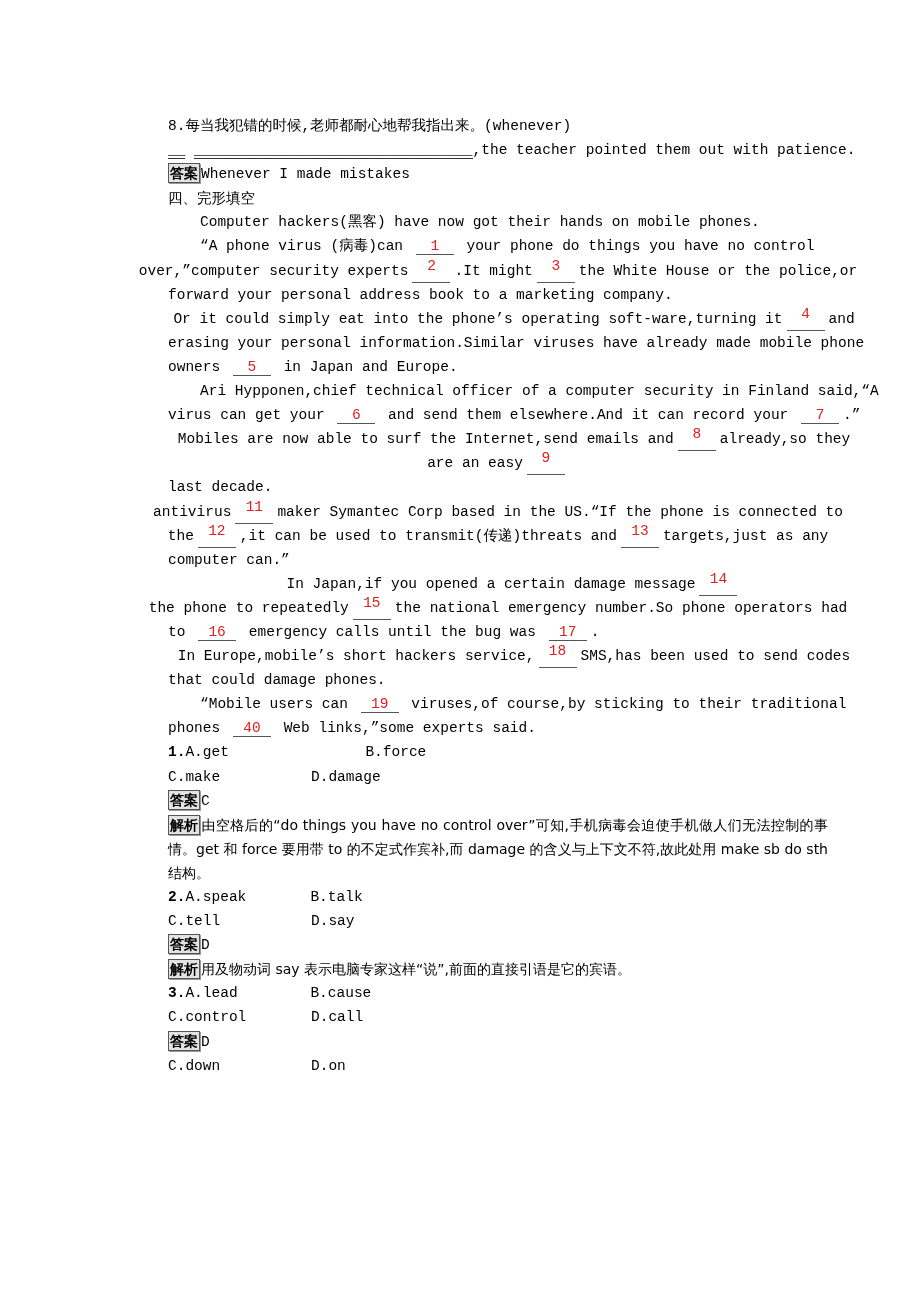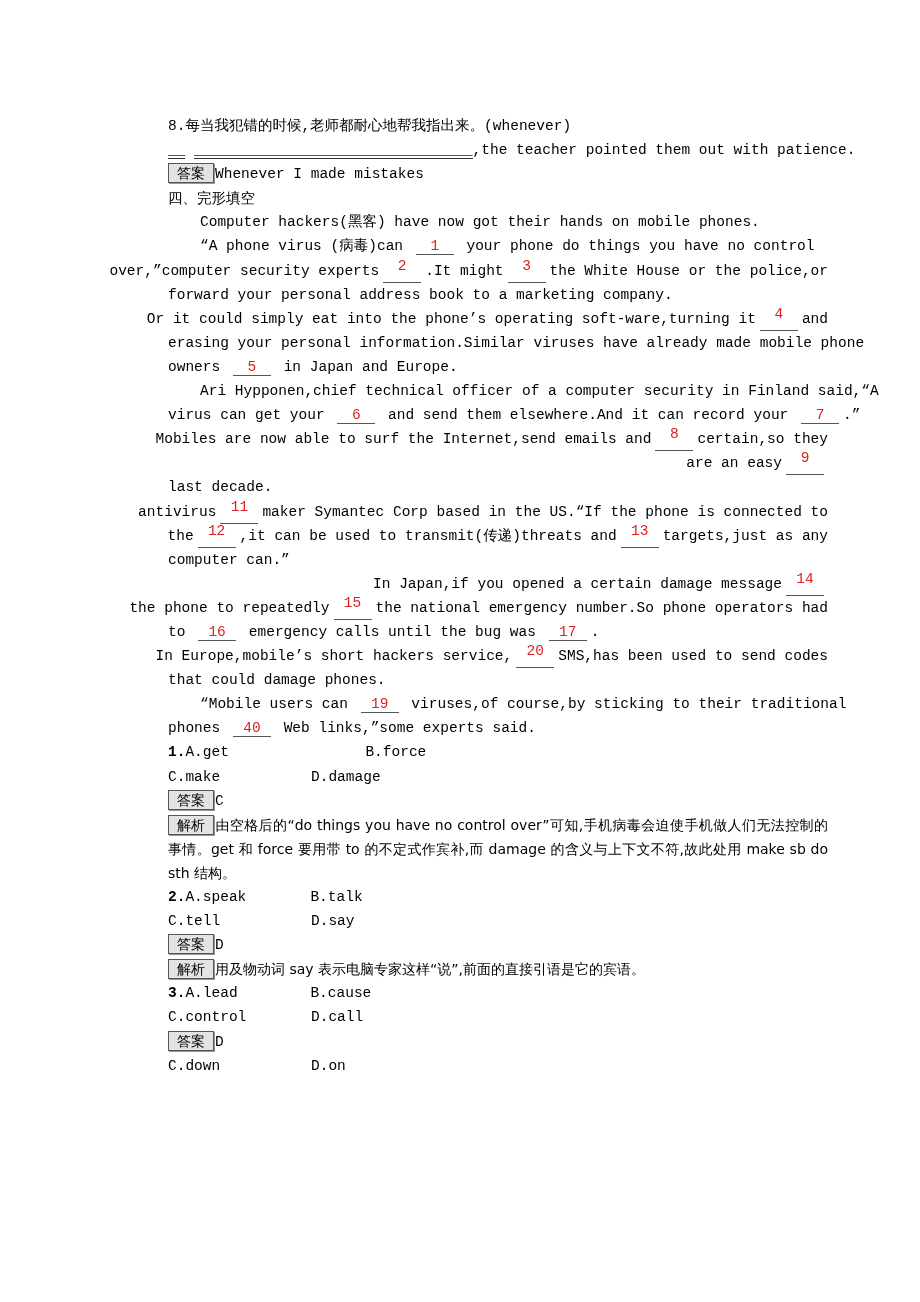--- a/index.html
+++ b/index.html
@@ -1,26 +1,26 @@
 <!DOCTYPE html>
 <html><head>
 <meta charset="utf-8">
 <style>
   html, body { margin:0; padding:0; background:#ffffff; }
   body { width:920px; height:1302px; position:relative; overflow:hidden;
          font-family:"Liberation Mono","DejaVu Sans Mono",monospace; color:#000; }
   .page { position:absolute; left:132px; top:114px; width:660px; font-size:14.5px;margin-left:36px; }
   .line { height:24.1px; line-height:24.1px; white-space:nowrap; }
   .indent { padding-left:32px; }
-  .justify { display:flex; justify-content:flex-end; }
+  .justify { display:flex; justify-content:center; }
   .blank { display:inline-block; min-width:38px; text-align:center; color:#e0201f;
            border-bottom:1px solid #555; line-height:15px; margin:0 4px; }
   .plainblank { display:inline-block; border-bottom:1px solid #333; line-height:15px; }
   .tag { display:inline-block; background:#e3e3e3; border:1px solid #555; box-shadow:1px 1px 0 #999;
-         line-height:18px; padding:0 8px; margin-right:1px; font-family:"DejaVu Sans",sans-serif; font-size:14px; }
+         line-height:18px; padding:0 1px; margin-right:1px; font-family:"DejaVu Sans",sans-serif; font-size:14px;font-weight:bold; }
   .qnum { font-weight:bold; }
   .opt { display:inline-block; }
   .wrap { white-space:normal; line-height:24.1px; }
 </style>
 </head>
 <body>
 
 <div class="page">
 
   <div class="line">8.每当我犯错的时候,老师都耐心地帮我指出来。(whenever)</div>
@@ -46,21 +46,21 @@
     </div>
   <div class="line">erasing your personal information.Similar viruses have already made mobile phone</div>
   <div class="line"><span>owners</span> <span class="blank">5</span> <span>in Japan and Europe.</span></div>
 
   <div class="line indent">Ari Hypponen,chief technical officer of a computer security in Finland said,“A</div>
   <div class="line"><span>virus can get your</span> <span class="blank">6</span> <span>and send them elsewhere.And it can record your</span> <span class="blank">7</span><span>.”</span></div>
 
   <div class="line indent justify">
       <span>Mobiles are now able to surf the Internet,send emails and</span>
       <span class="blank">8</span>
-      <span>certain,so they</span>
+      <span>already,so they</span>
     </div>
   <div class="line justify">
       <span>are an easy</span>
       <span class="blank">9</span>
     </div>
   <div class="line">last decade.</div>
 
   <div class="line justify">
       <span>antivirus</span>
       <span class="blank">11</span>
@@ -81,21 +81,21 @@
     </div>
   <div class="line justify">
       <span>the phone to repeatedly</span>
       <span class="blank">15</span>
       <span>the national emergency number.So phone operators had</span>
     </div>
   <div class="line"><span>to</span> <span class="blank">16</span> <span>emergency calls until the bug was</span> <span class="blank">17</span><span>.</span></div>
 
   <div class="line indent justify">
       <span>In Europe,mobile’s short hackers service,</span>
-      <span class="blank">20</span>
+      <span class="blank">18</span>
       <span>SMS,has been used to send codes</span>
     </div>
   <div class="line">that could damage phones.</div>
 
   <div class="line indent"><span>“Mobile users can</span> <span class="blank">19</span> <span>viruses,of course,by sticking to their traditional</span></div>
   <div class="line"><span>phones</span> <span class="blank">40</span> <span>Web links,”some experts said.</span></div>
 
   <div class="line"><span class="qnum">1.</span><span class="opt" style="width:180px">A.get</span><span class="opt">B.force</span></div>
   <div class="line"><span class="opt" style="width:143px">C.make</span><span class="opt">D.damage</span></div>
   <div class="line"><span class="tag">答案</span><span>C</span></div>

